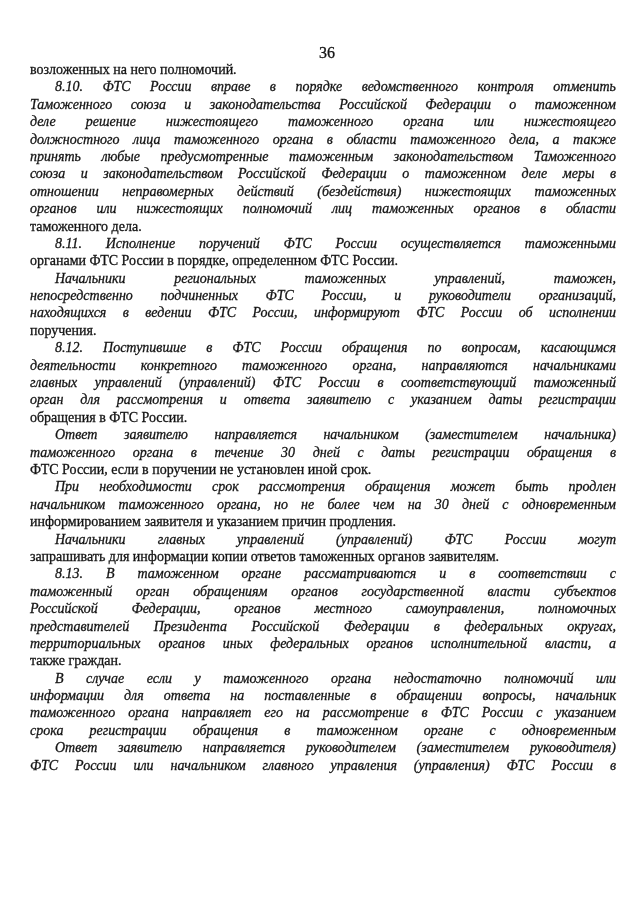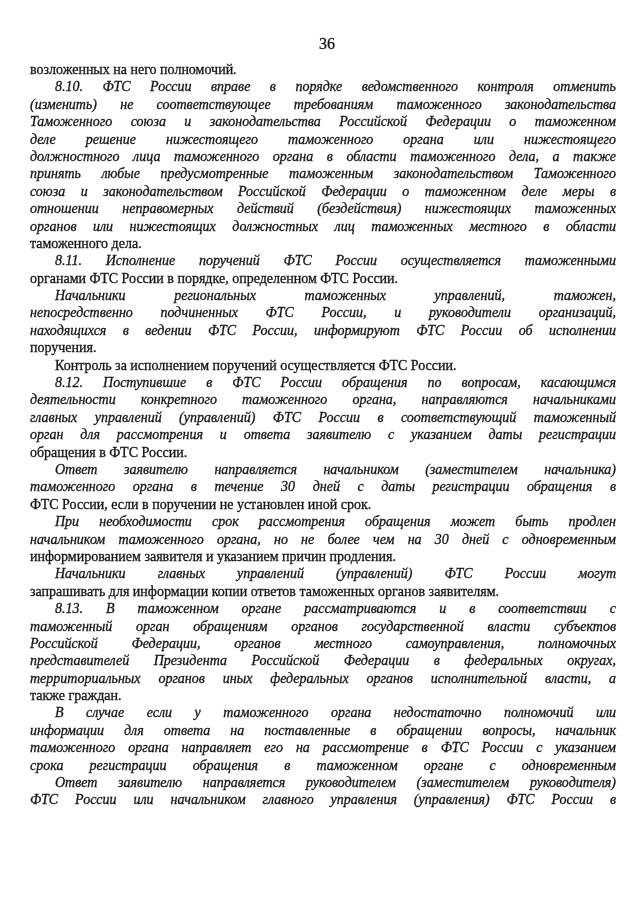--- a/index.html
+++ b/index.html
@@ -16,21 +16,21 @@
     color: #141414;
   }
   .page {
     position: absolute;
     left: 0; top: 0;
     width: 640px; height: 900px;
     background: #ffffff;
   }
   .page-number {
     position: absolute;
-    top: 35px;
+    top: 44px;
     left: 47px;
     width: 560px;
     text-align: center;
     font-size: 16px;
     line-height: 18px;
     -webkit-text-stroke: 0.3px #141414;
   }
   .textblock {
     position: absolute;
     left: 30px;
@@ -55,36 +55,34 @@
   }
 </style>
 </head>
 <body>
 
 <div class="page">
   <div class="page-number">36</div>
   <div class="textblock">
       <div class="line">возложенных на него полномочий.</div>
       <div class="line j ind">8.10. ФТС России вправе в порядке ведомственного контроля отменить</div>
-      <div class="line j">(изменить) не соответствующее требованиям таможенного законодательства</div>
       <div class="line j">Таможенного союза и законодательства Российской Федерации о таможенном</div>
       <div class="line j">деле решение нижестоящего таможенного органа или нижестоящего</div>
       <div class="line j">должностного лица таможенного органа в области таможенного дела, а также</div>
       <div class="line j">принять любые предусмотренные таможенным законодательством Таможенного</div>
       <div class="line j">союза и законодательством Российской Федерации о таможенном деле меры в</div>
       <div class="line j">отношении неправомерных действий (бездействия) нижестоящих таможенных</div>
-      <div class="line j">органов или нижестоящих должностных лиц таможенных местного в области</div>
+      <div class="line j">органов или нижестоящих полномочий лиц таможенных органов в области</div>
       <div class="line">таможенного дела.</div>
       <div class="line j ind">8.11. Исполнение поручений ФТС России осуществляется таможенными</div>
       <div class="line">органами ФТС России в порядке, определенном ФТС России.</div>
       <div class="line j ind">Начальники региональных таможенных управлений, таможен,</div>
       <div class="line j">непосредственно подчиненных ФТС России, и руководители организаций,</div>
       <div class="line j">находящихся в ведении ФТС России, информируют ФТС России об исполнении</div>
       <div class="line">поручения.</div>
-      <div class="line ind">Контроль за исполнением поручений осуществляется ФТС России.</div>
       <div class="line j ind">8.12. Поступившие в ФТС России обращения по вопросам, касающимся</div>
       <div class="line j">деятельности конкретного таможенного органа, направляются начальниками</div>
       <div class="line j">главных управлений (управлений) ФТС России в соответствующий таможенный</div>
       <div class="line j">орган для рассмотрения и ответа заявителю с указанием даты регистрации</div>
       <div class="line">обращения в ФТС России.</div>
       <div class="line j ind">Ответ заявителю направляется начальником (заместителем начальника)</div>
       <div class="line j">таможенного органа в течение 30 дней с даты регистрации обращения в</div>
       <div class="line">ФТС России, если в поручении не установлен иной срок.</div>
       <div class="line j ind">При необходимости срок рассмотрения обращения может быть продлен</div>
       <div class="line j">начальником таможенного органа, но не более чем на 30 дней с одновременным</div>

